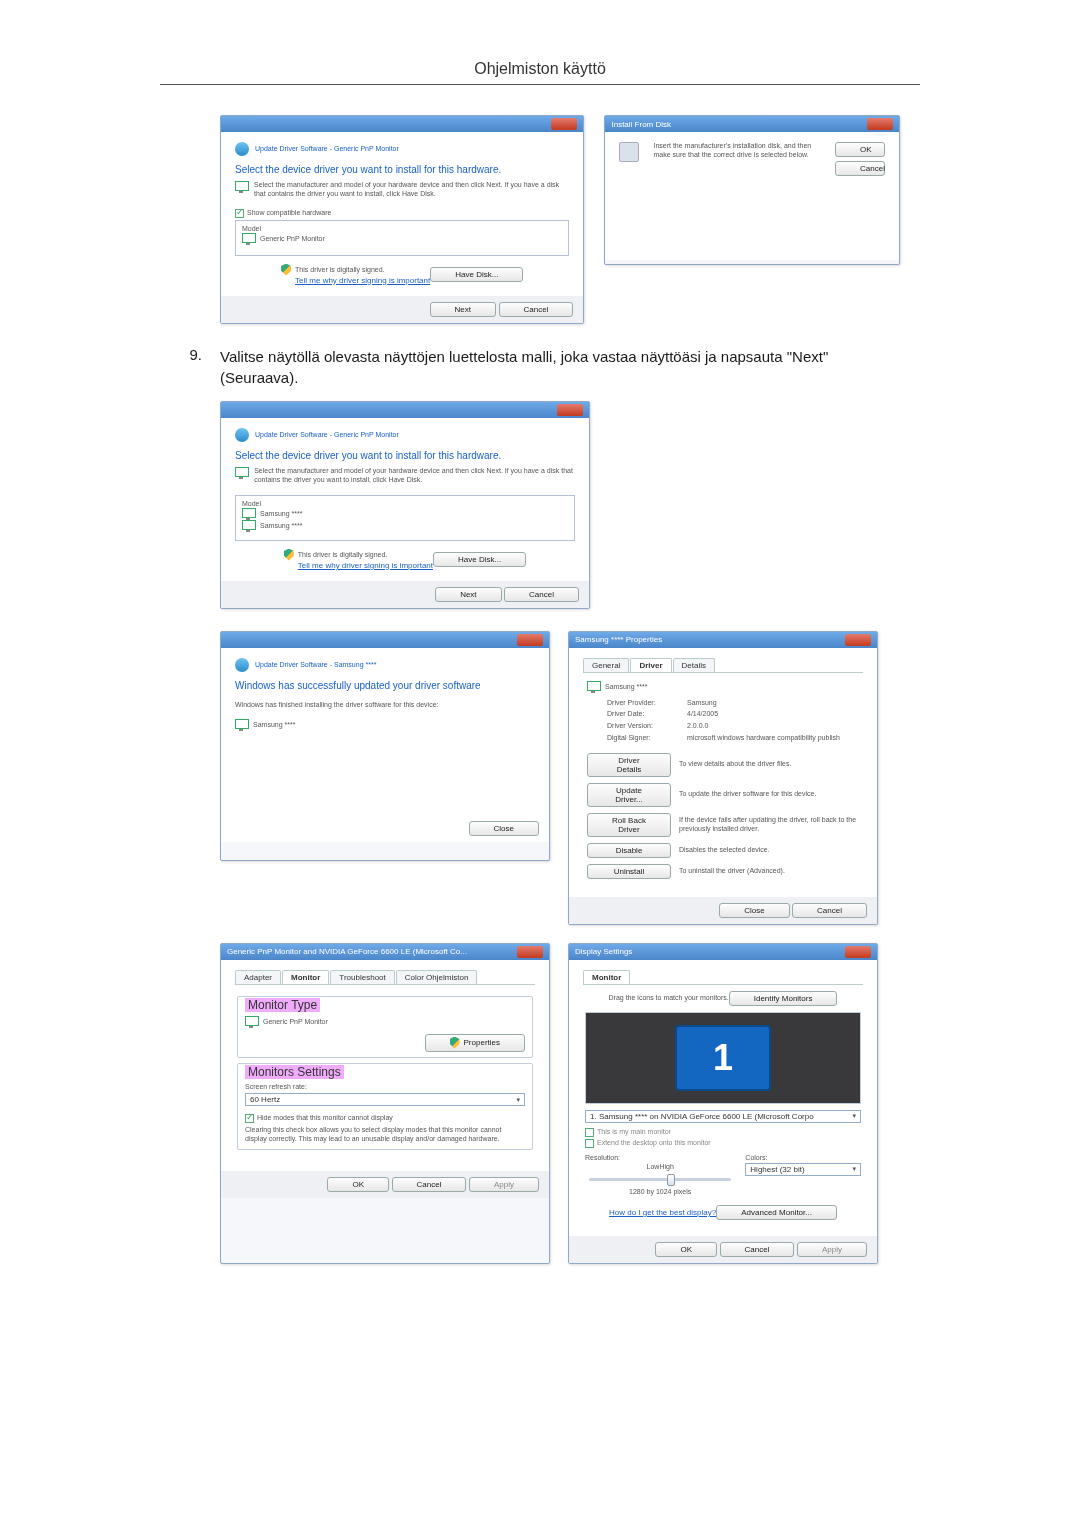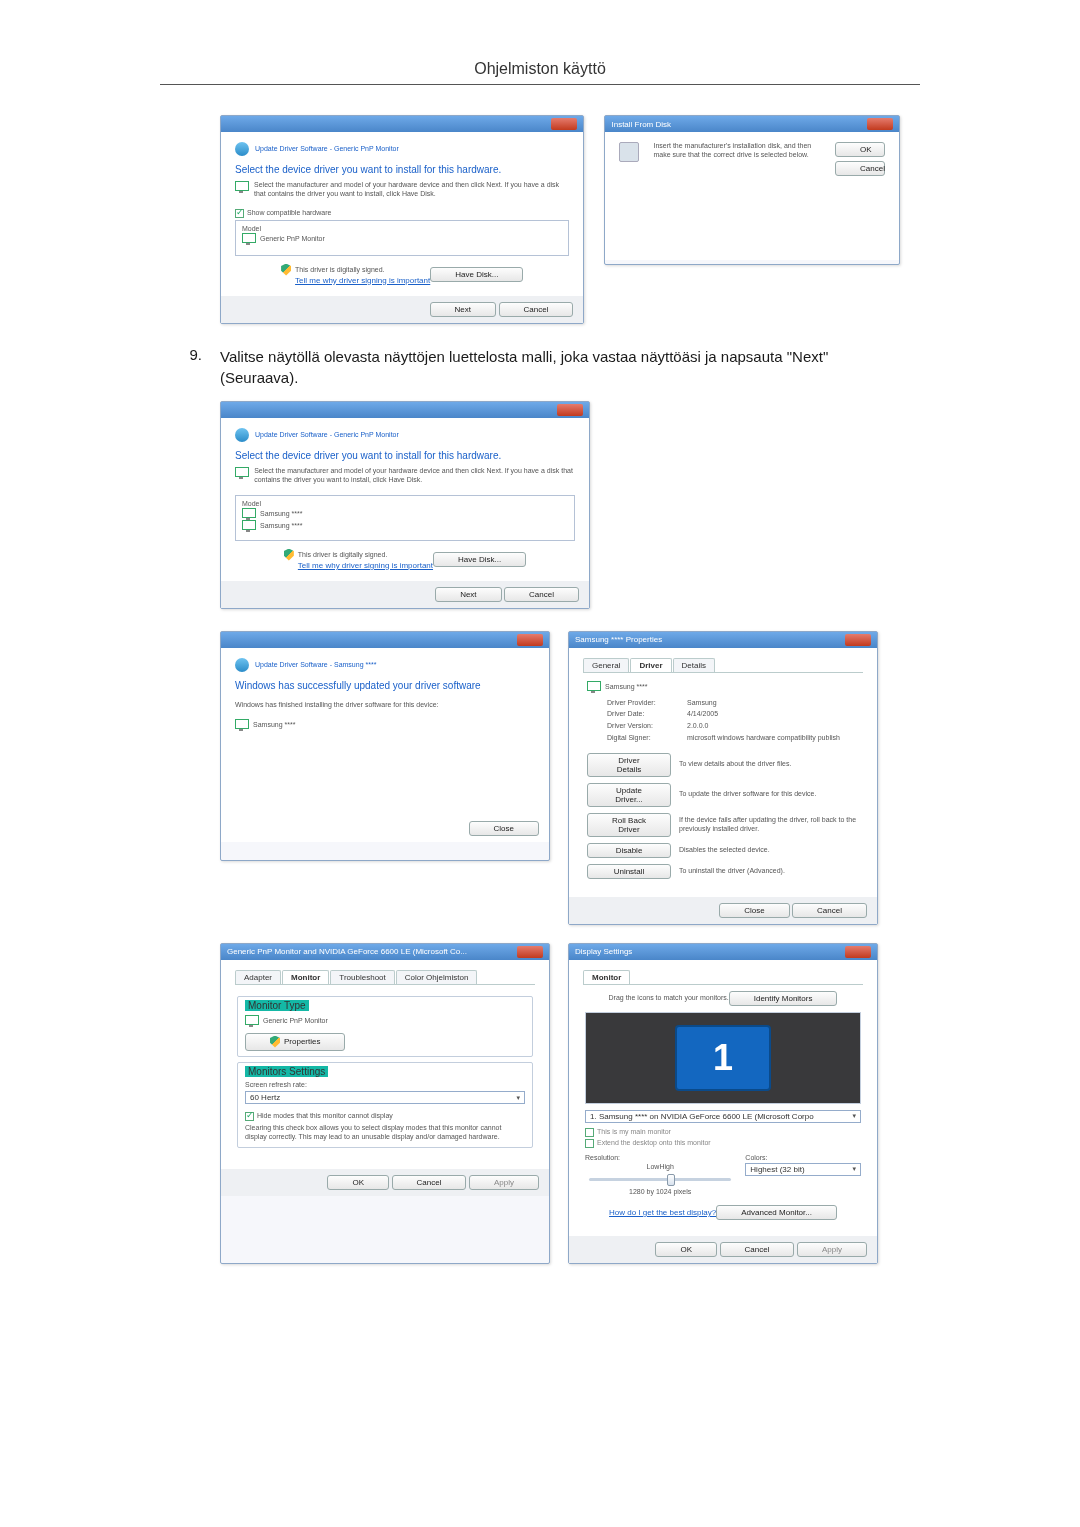--- a/index.html
+++ b/index.html
@@ -109,21 +109,21 @@
     .dropdown {
       border: 1px solid #95accb; background: #fff;
       font-size: 8px; padding: 1px 4px; display: flex;
       justify-content: space-between; align-items: center;
     }
     .dropdown .arrow { font-size: 7px; color: #555; }
     .tabstrip { display: flex; border-bottom: 1px solid #bcc; font-size: 8px; }
     .tab { padding: 2px 8px; border: 1px solid #bcc; border-bottom: none; background: #f3f5f8; margin-right: 1px; border-radius: 2px 2px 0 0; }
     .tab.active { background: #fff; font-weight: bold; }
     .fieldset { border: 1px solid #c3cedd; padding: 5px 7px; margin: 5px 0; font-size: 8px; border-radius: 2px; }
-    .fieldset .legend { font-size: 10px; margin-top: -10px; background: #14b8a6; display: inline-block; padding: 0 3px; }
+    .fieldset .legend { font-size: 12px; margin-top: -10px; background: #f0abfc; display: inline-block; padding: 0 3px; }
     .monitor-big {
       width: 96px; height: 66px; background: #1367c0;
       border: 2px solid #0a4a8a; border-radius: 4px;
       display: flex; align-items: center; justify-content: center;
       color: #fff; font-size: 36px; font-weight: bold;
       margin: 6px auto;
     }
     .link { color: #1a60c9; text-decoration: underline; font-size: 8px; }
     .slider {
       height: 3px; background: #c6d2e0; position: relative; margin: 7px 4px; border-radius: 2px;
@@ -301,21 +301,21 @@
         <div class="tabstrip">
           <div class="tab">Adapter</div>
           <div class="tab active">Monitor</div>
           <div class="tab">Troubleshoot</div>
           <div class="tab">Color Ohjelmiston</div>
         </div>
         <div style="padding:6px 2px">
           <div class="fieldset">
             <div class="legend">Monitor Type</div>
             <div class="tiny" style="margin:4px 0 6px 0"><span class="icon-monitor"></span><span>Generic PnP Monitor</span></div>
-            <div style="text-align:left"><span class="btn"><span class="shield"></span><span>Properties</span></span></div>
+            <div style="text-align:right"><span class="btn"><span class="shield"></span><span>Properties</span></span></div>
           </div>
           <div class="fieldset">
             <div class="legend">Monitors Settings</div>
             <div class="tiny" style="margin:4px 0 2px 0">Screen refresh rate:</div>
             <div class="dropdown">
                 <span>60 Hertz</span>
                 <span class="arrow">▾</span>
               </div>
             <div class="tiny" style="margin-top:8px"><span class="checkbox checked"></span><span>Hide modes that this monitor cannot display</span></div>
             <div class="tiny" style="margin-top:3px">Clearing this check box allows you to select display modes that this monitor cannot display correctly. This may lead to an unusable display and/or damaged hardware.</div>

